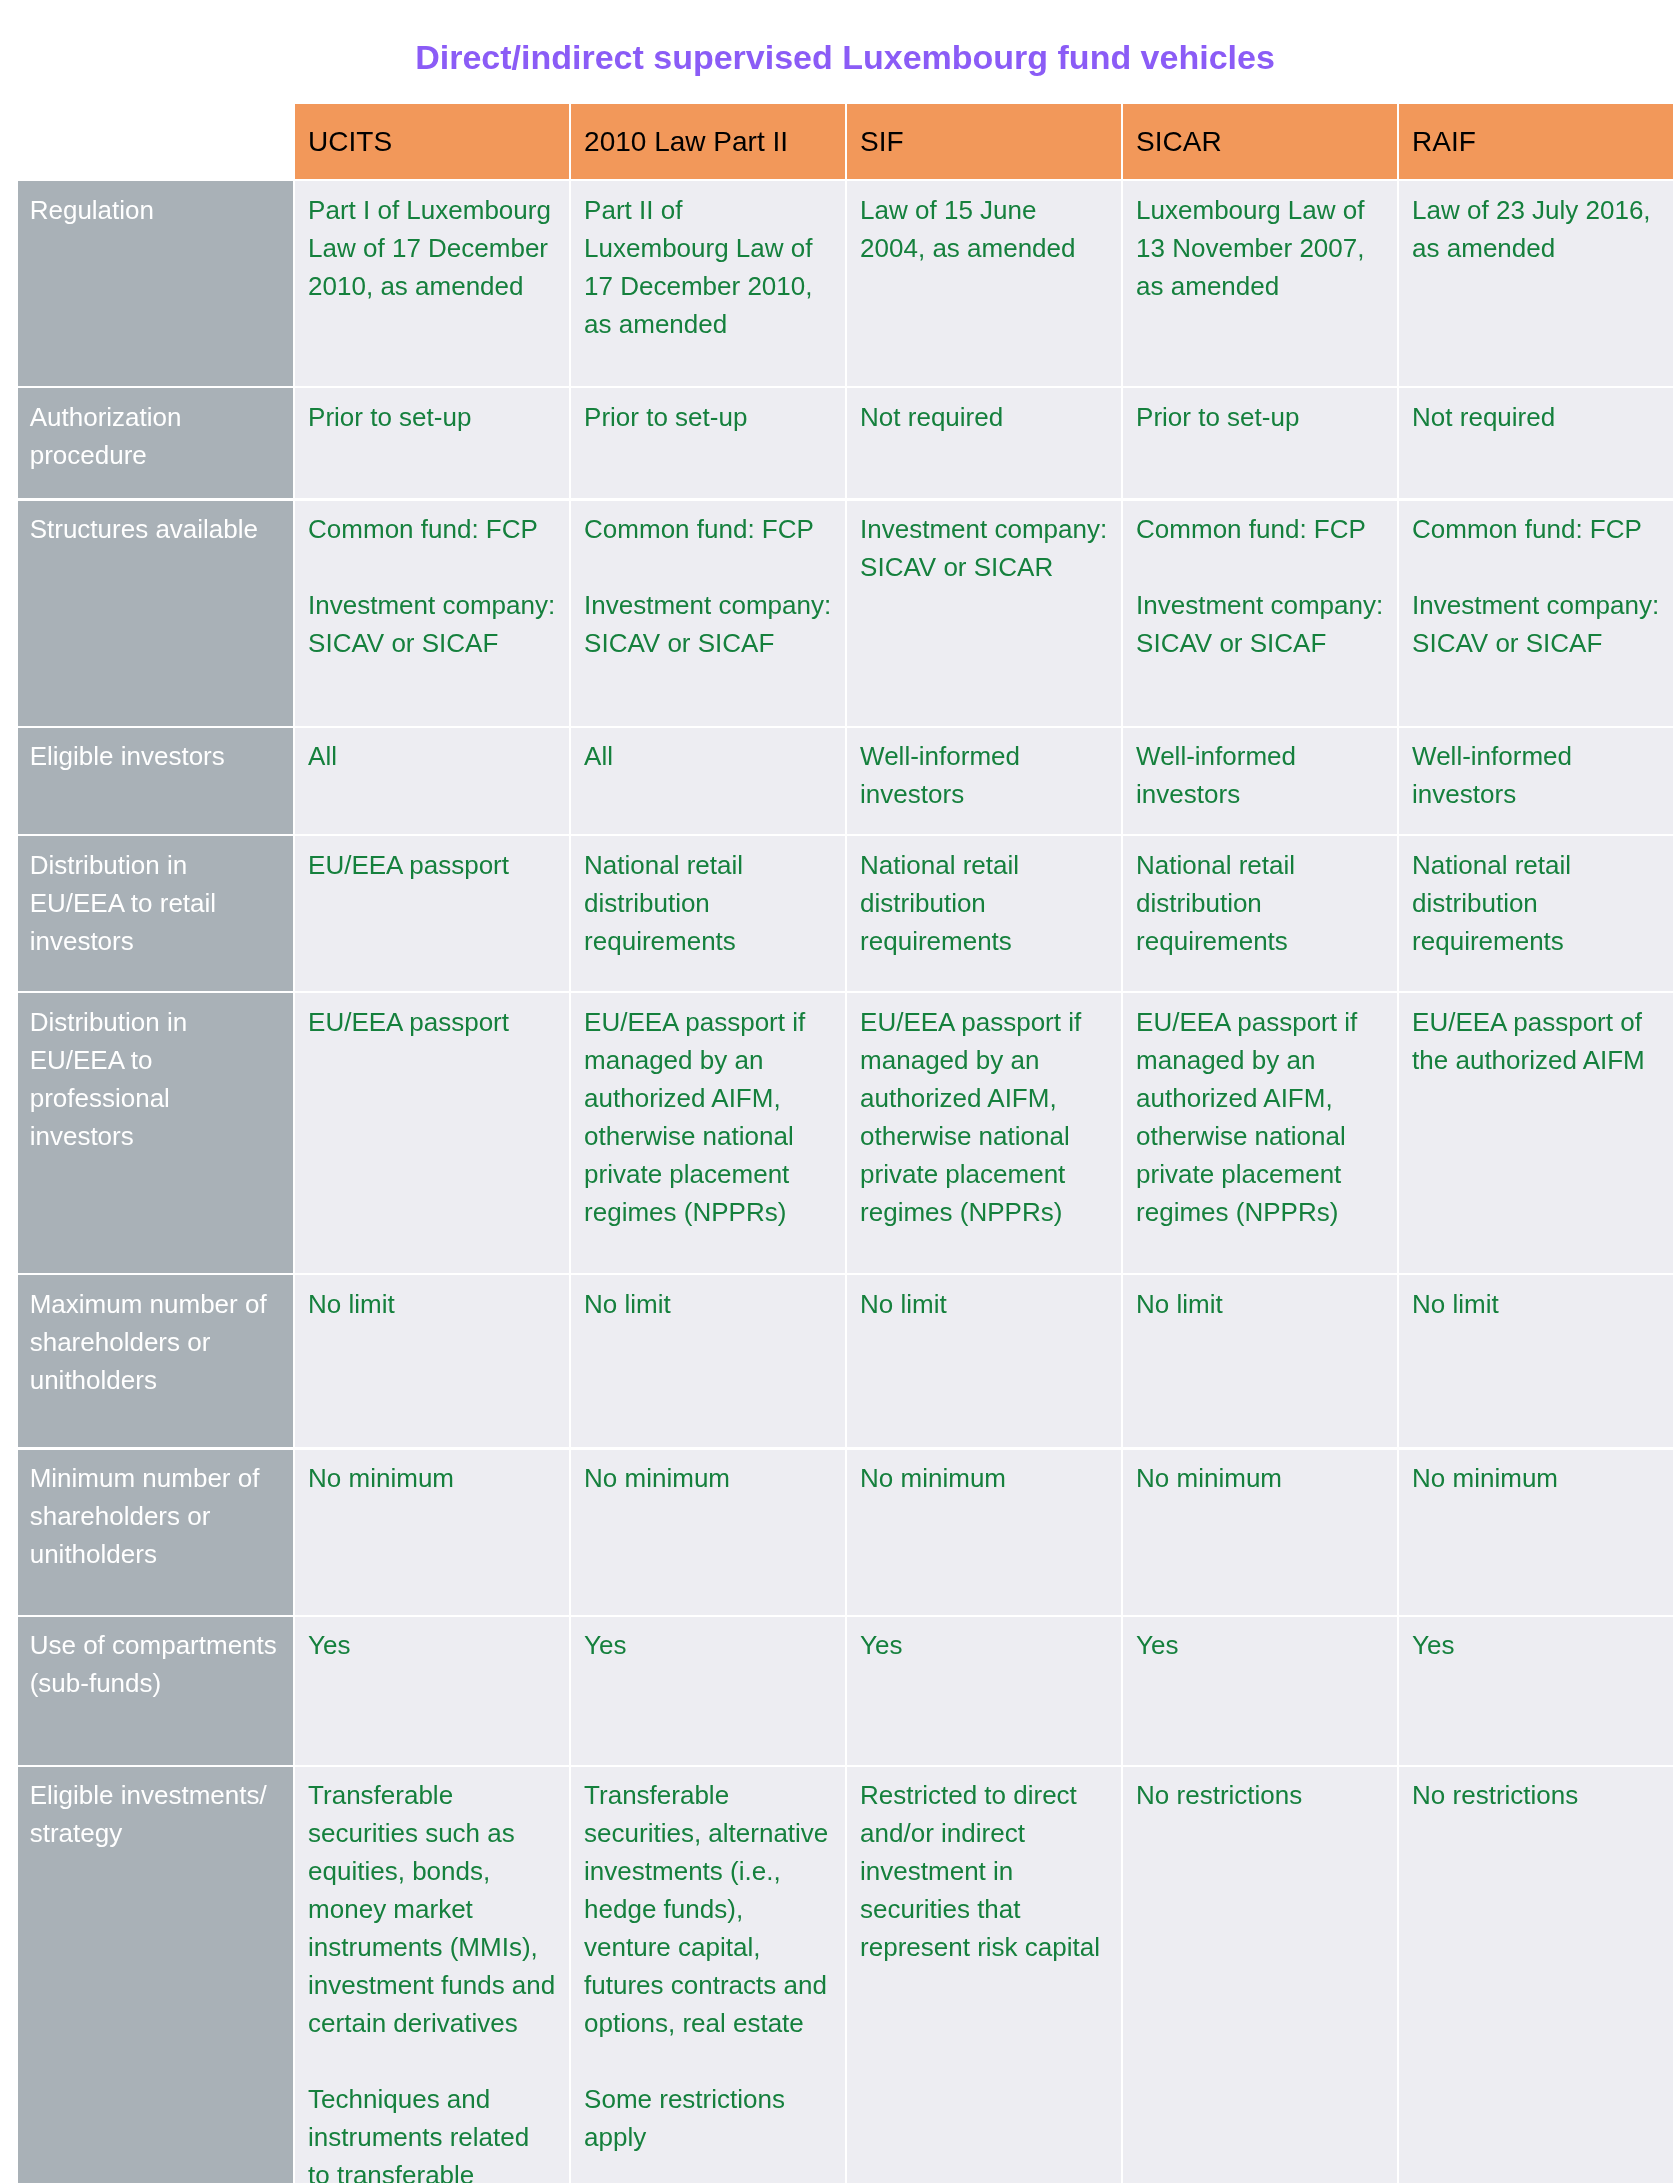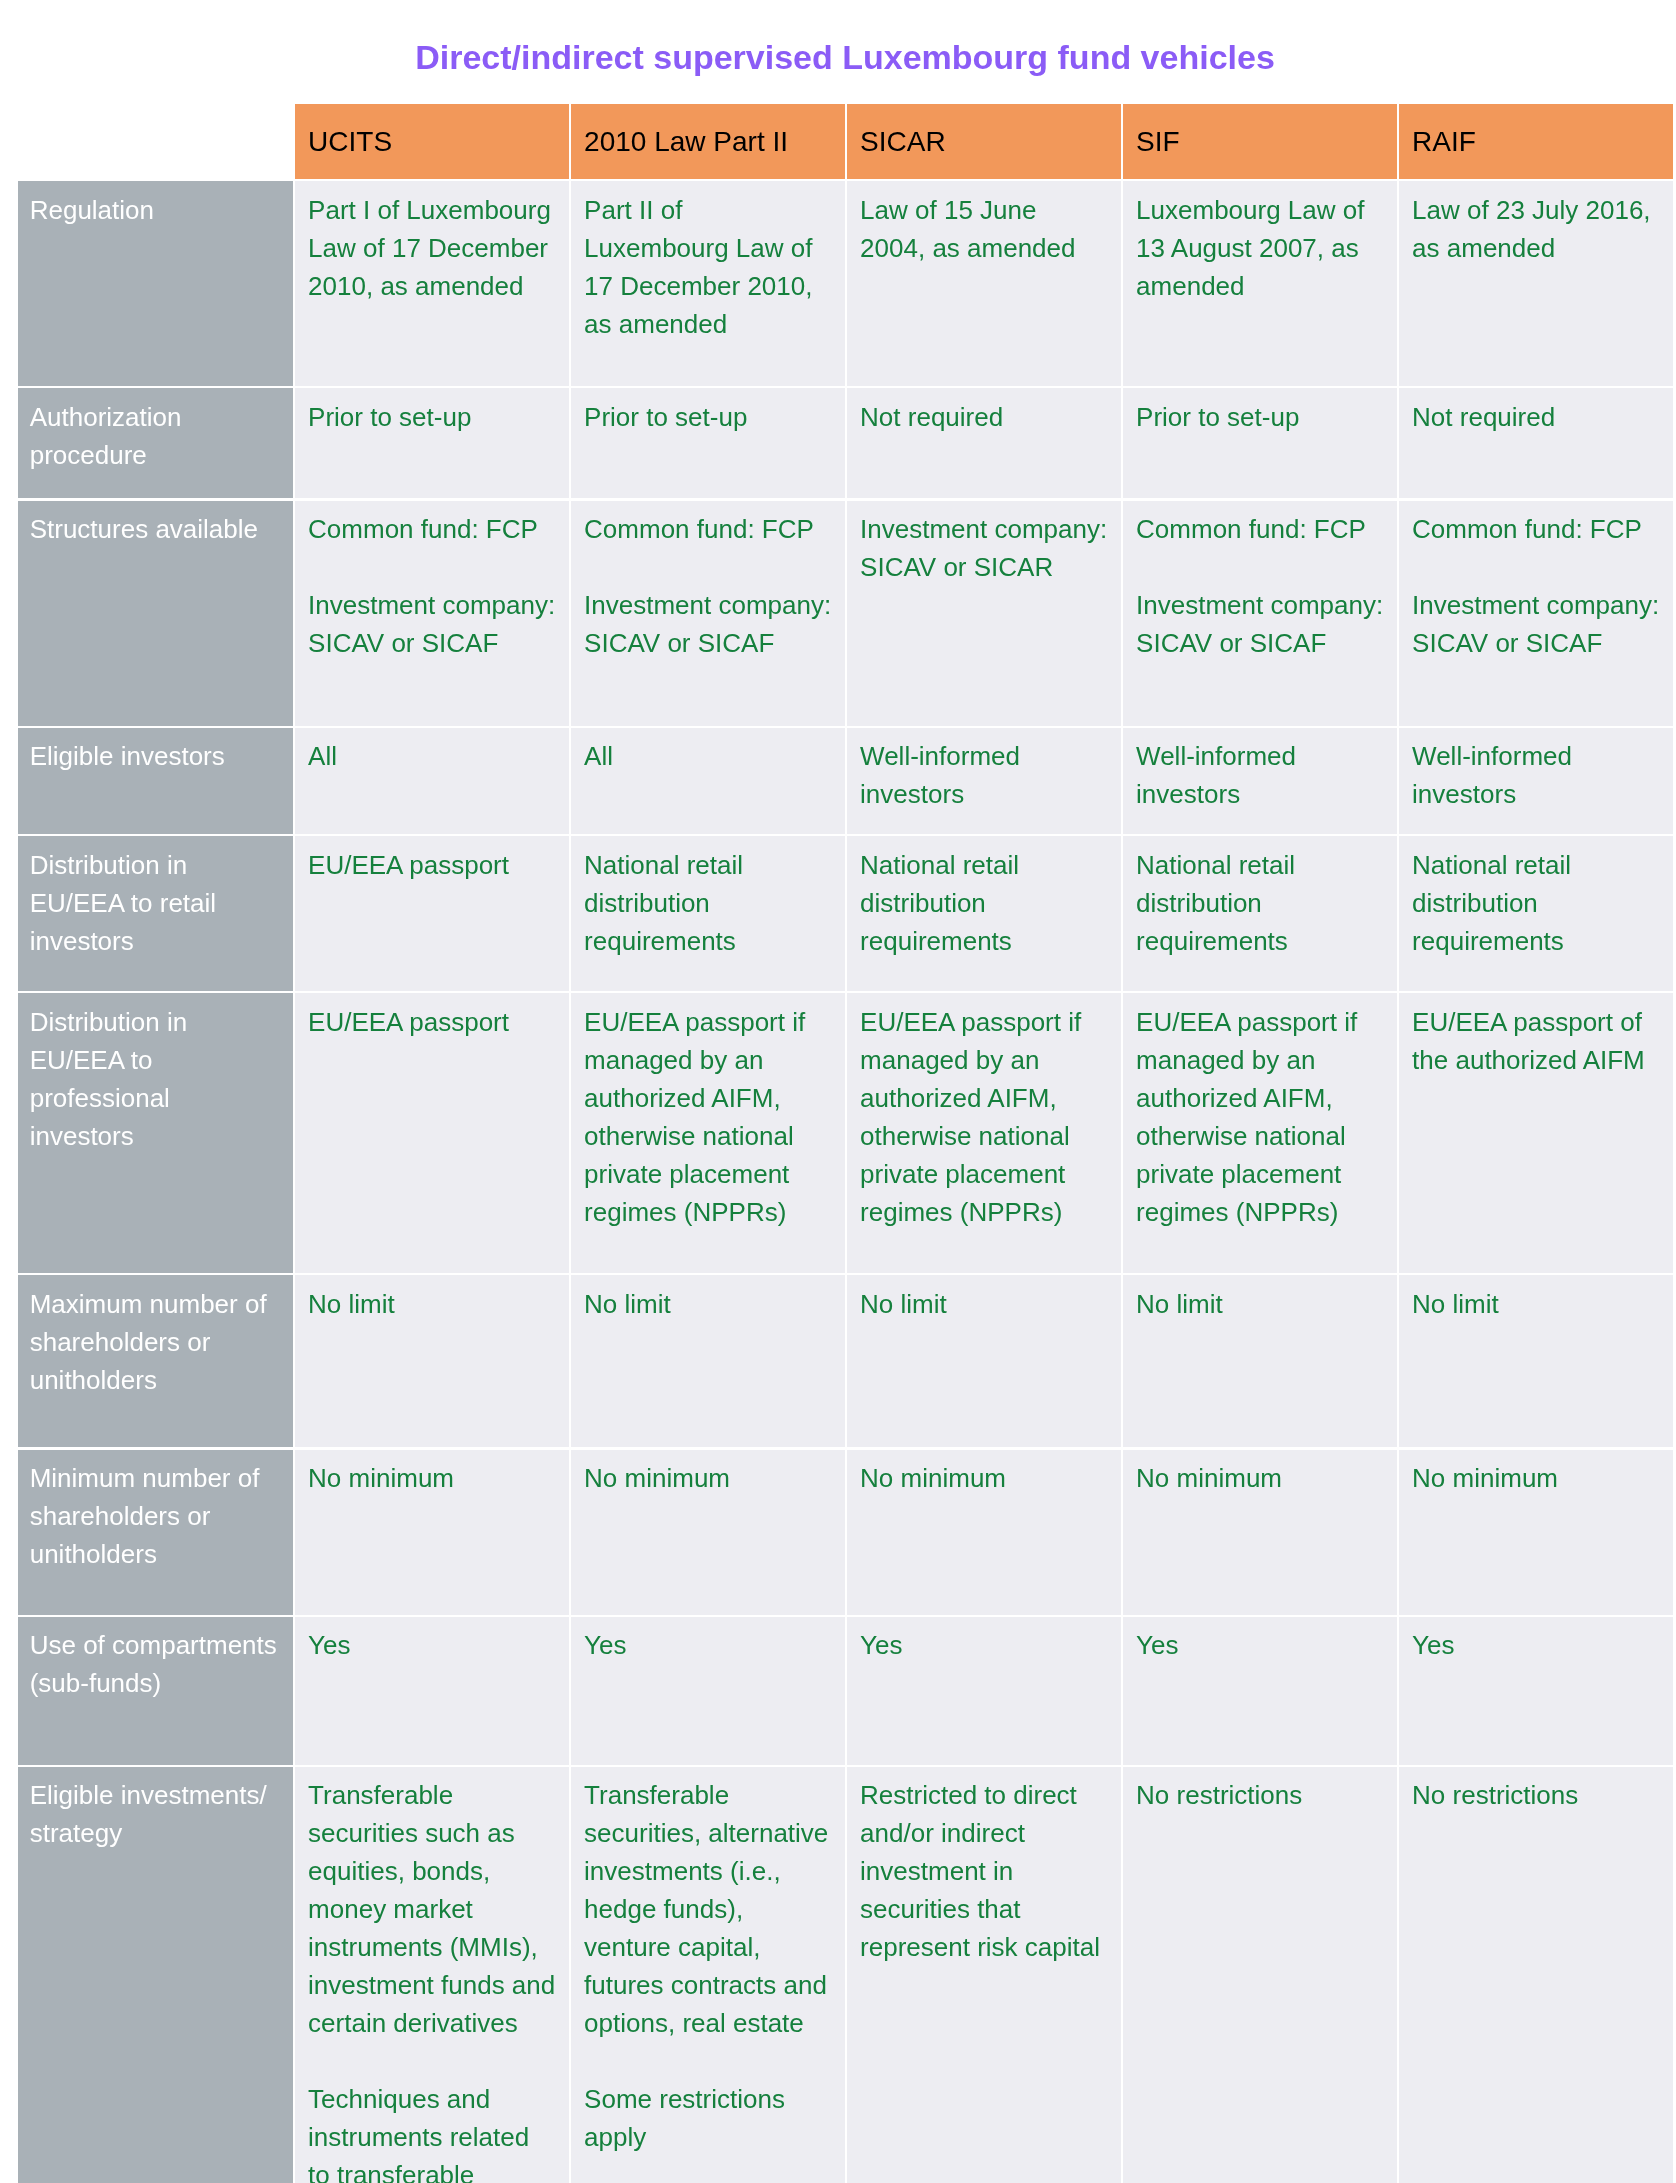--- a/index.html
+++ b/index.html
@@ -67,37 +67,37 @@
 <body>
 
 <div id="page">
   <div class="title">Direct/indirect supervised Luxembourg fund vehicles</div>
 
   <div class="table" id="fund-table">
 
   <div class="corner"></div>
       <div class="hdr">UCITS</div>
       <div class="hdr">2010 Law Part II</div>
+      <div class="hdr">SIF</div>
       <div class="hdr">SICAR</div>
-      <div class="hdr">SIF</div>
       <div class="hdr">RAIF</div>
       <div class="rowlabel" style="min-height: 205px;">
         <p>Regulation</p>
       </div>
       <div class="cell" style="min-height: 205px;">
         <p>Part I of Luxembourg Law of 17 December 2010, as amended</p>
       </div>
       <div class="cell" style="min-height: 205px;">
         <p>Part II of Luxembourg Law of 17 December 2010, as amended</p>
       </div>
       <div class="cell" style="min-height: 205px;">
         <p>Law of 15 June 2004, as amended</p>
       </div>
       <div class="cell" style="min-height: 205px;">
-        <p>Luxembourg Law of 13 August 2007, as amended</p>
+        <p>Luxembourg Law of 13 November 2007, as amended</p>
       </div>
       <div class="cell" style="min-height: 205px;">
         <p>Law of 23 July 2016, as amended</p>
       </div>
       <div class="rowlabel" style="min-height: 110px;">
         <p>Authorization procedure</p>
       </div>
       <div class="cell" style="min-height: 110px;">
         <p>Prior to set-up</p>
       </div>

